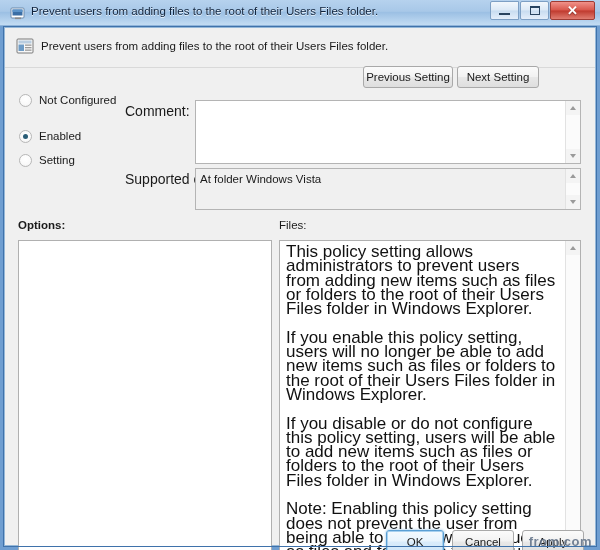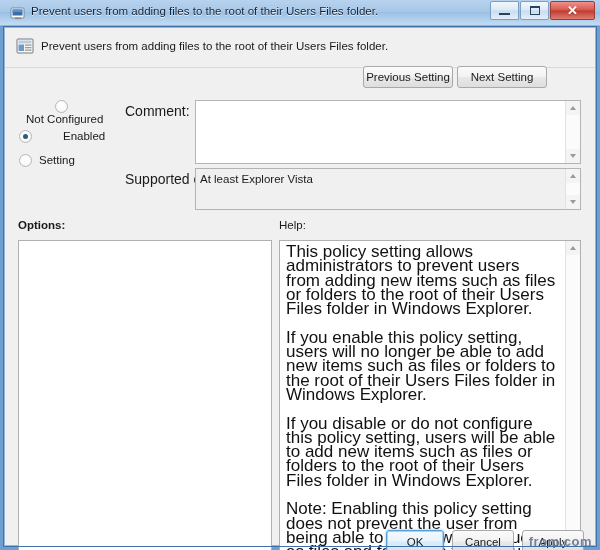--- a/index.html
+++ b/index.html
@@ -166,33 +166,33 @@
     background: linear-gradient(to bottom, #f4fafe 0%, #e8f4fd 48%, #d9ecfb 52%, #cfe6f9 100%);
   }
   #prev-setting-btn {
     position: absolute;
     left: 358px; top: 38px;
     width: 90px; height: 22px;
   }
   #next-setting-btn {
     position: absolute;
     left: 452px; top: 38px;
-    width: 90px; height: 22px;
+    width: 82px; height: 22px;
   }
 
   
   .radio-row {
     position: absolute;
     left: 14px;
     height: 16px;
     display: flex;
     align-items: center;
   }
-  .radio-row.r0 { top: 72px; flex-direction: column; }
-  .radio-row.r1 { top: 100px; gap: 24px; }
+  .radio-row.r0 { top: 64px; }
+  .radio-row.r1 { top: 100px; }
   .radio-row.r2 { top: 124px; }
   .radio-mark {
     width: 13px; height: 13px;
     border-radius: 50%;
     box-sizing: border-box;
     border: 1px solid #b7b7b7;
     background: radial-gradient(circle at 50% 35%, #ffffff 0%, #fafafa 60%, #ededed 100%);
     position: relative;
     flex: 0 0 auto;
   }
@@ -423,30 +423,30 @@
       <div class="content"></div>
       <div class="vscroll">
         <div class="sb-arrow up"></div>
         <div class="sb-track"></div>
         <div class="sb-arrow down"></div>
       </div>
     </div>
 
     <span class="field-label" id="supported-label">Supported on:</span>
     <div class="textbox" id="supported-box">
-      <div class="content">At least Explorer Vista</div>
+      <div class="content">At folder Windows Vista</div>
       <div class="vscroll">
         <div class="sb-arrow up"></div>
         <div class="sb-track"></div>
         <div class="sb-arrow down"></div>
       </div>
     </div>
 
     <span id="options-label">Options:</span>
-    <span id="help-label">Help:</span>
+    <span id="help-label">Files:</span>
 
     <div id="options-panel">
       <div style="position:absolute;left:6px;top:5px;font-size:11.5px;color:#1a1a1a;"></div>
     </div>
 
     <div id="help-panel">
       <div id="help-text">This policy setting allows administrators to prevent users from adding new items such as files or folders to the root of their Users Files folder in Windows Explorer.
 
 If you enable this policy setting, users will no longer be able to add new items such as files or folders to the root of their Users Files folder in Windows Explorer.
 

